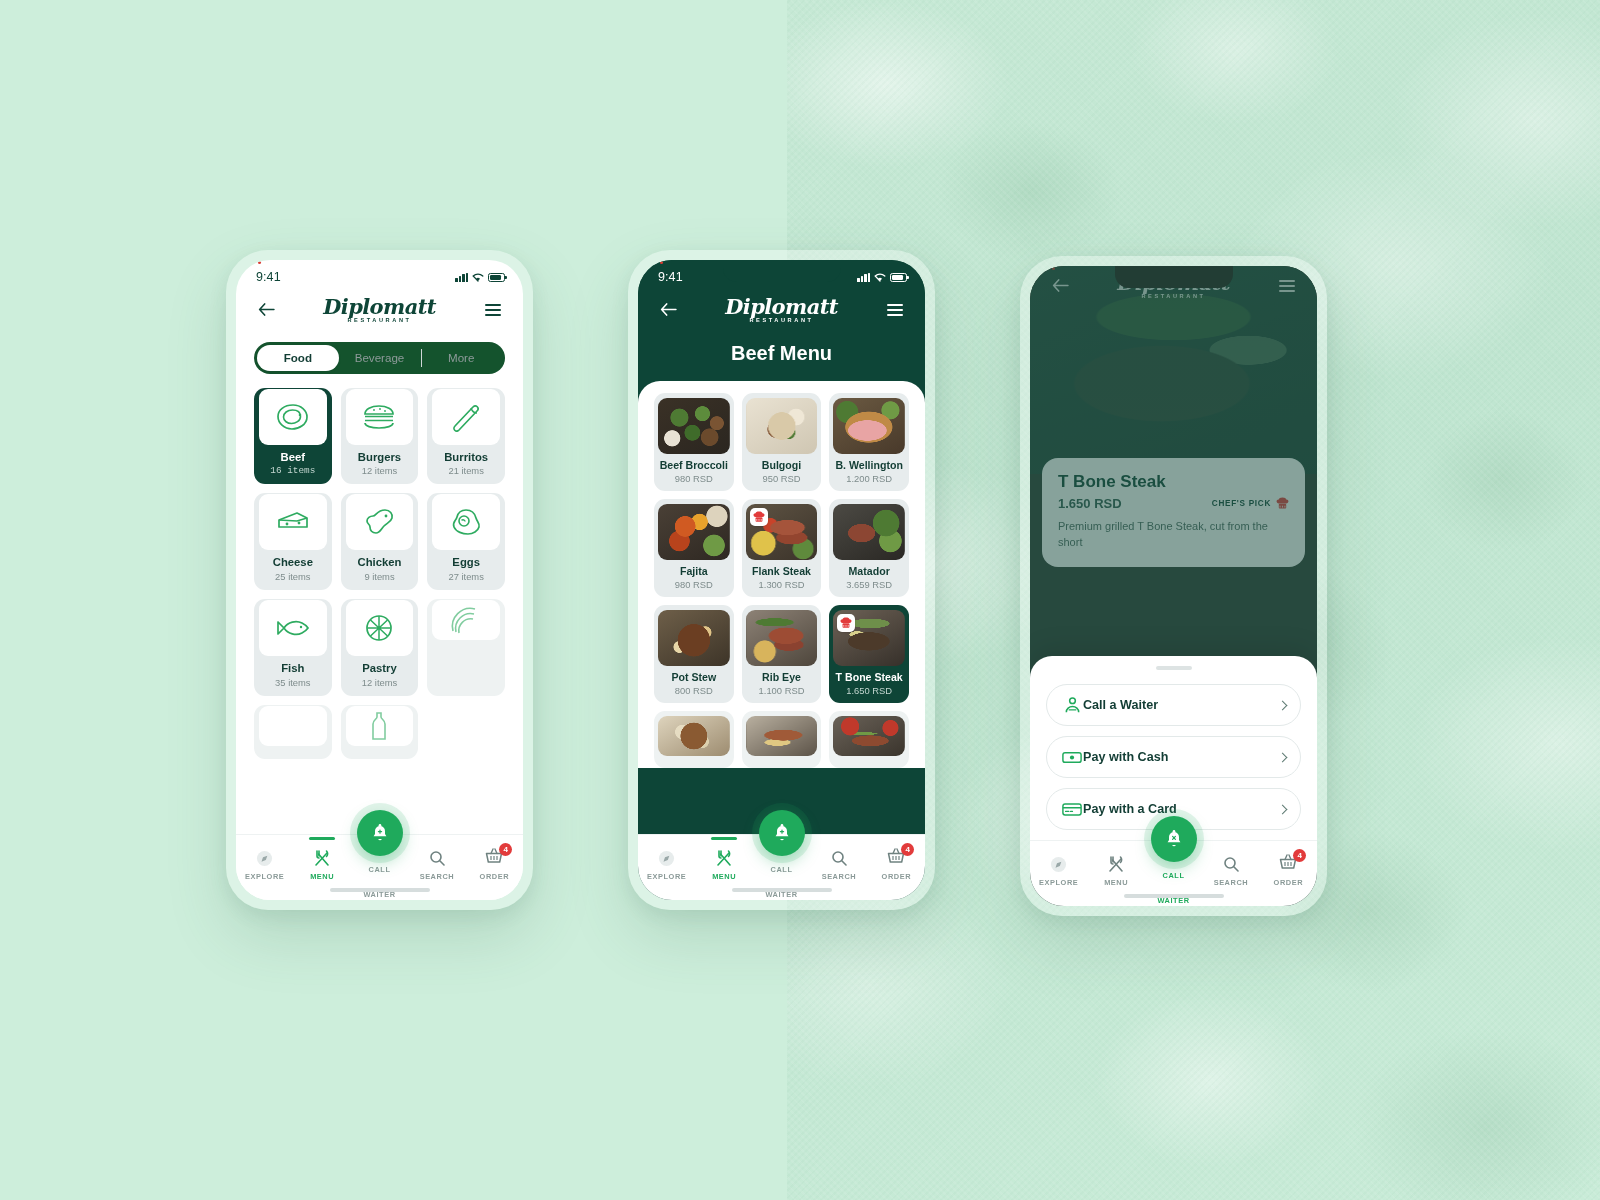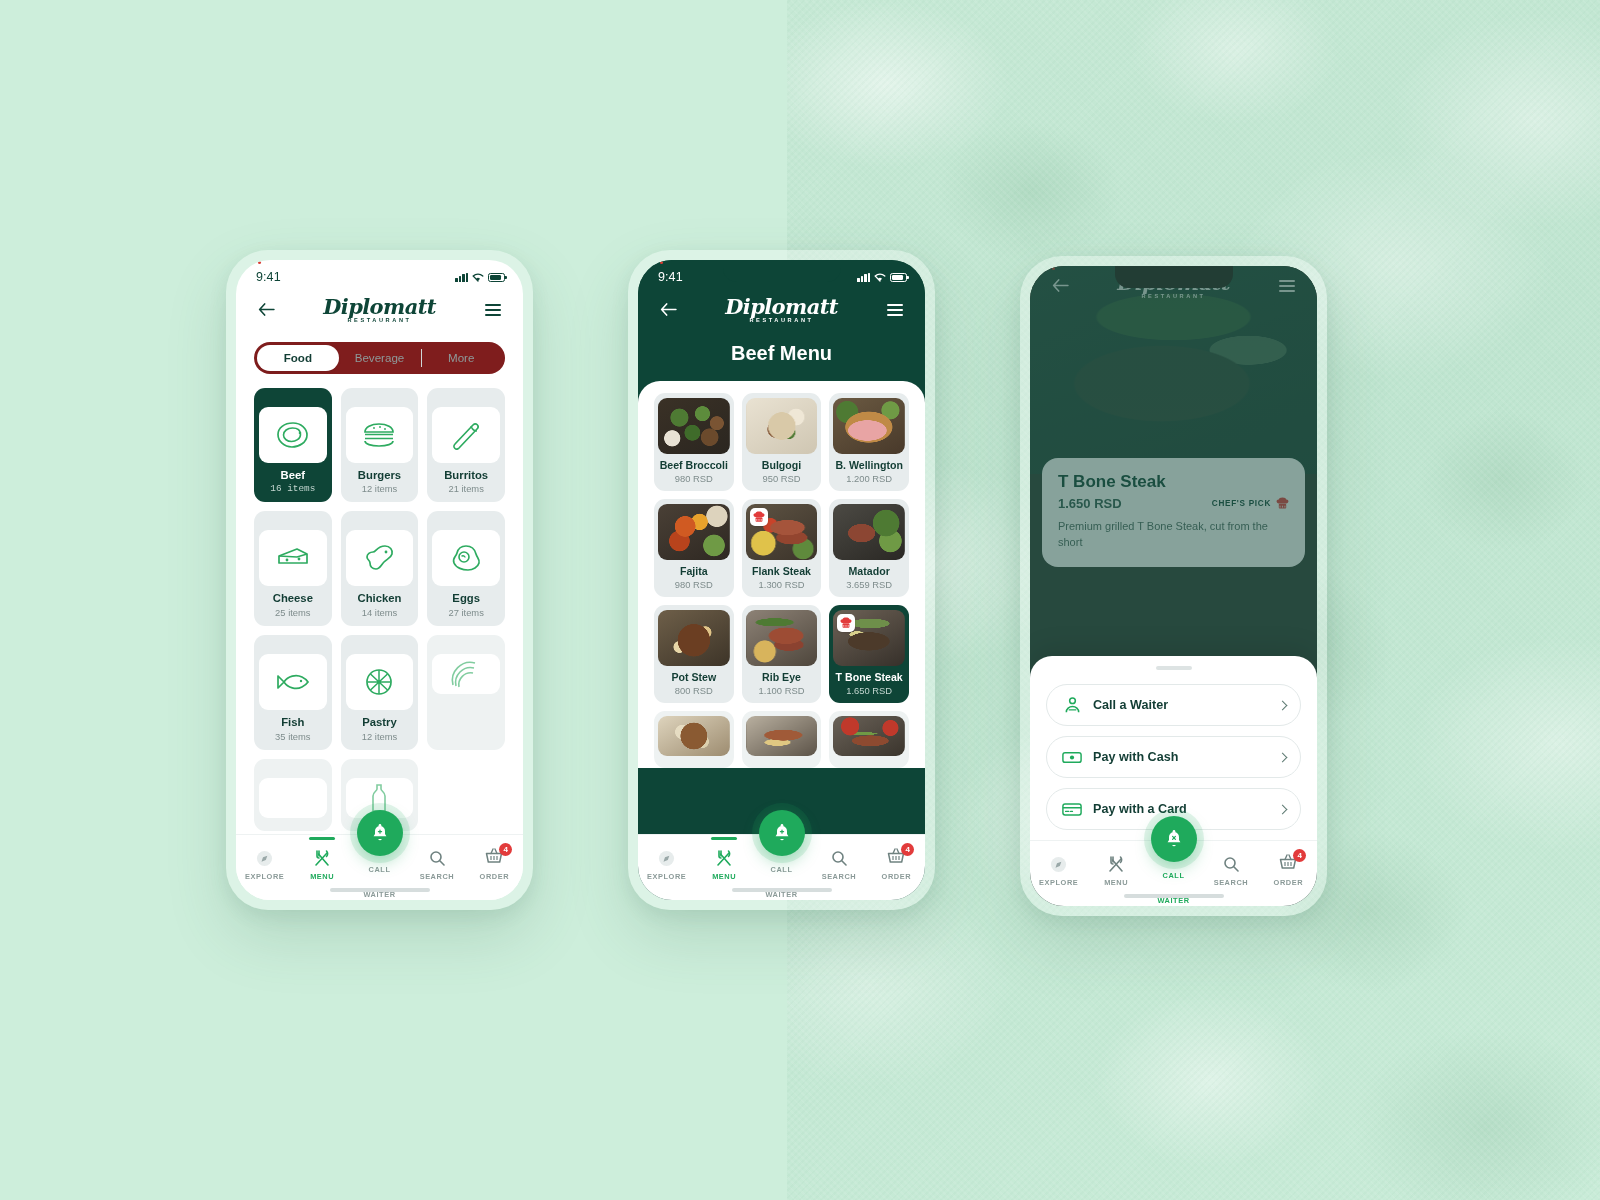--- a/index.html
+++ b/index.html
@@ -114,37 +114,37 @@
 
   .burger { display:flex; flex-direction:column; gap:3.4px; width:16px;}
   .burger b { display:block; height:1.8px; border-radius:1px; }
   .hdr-dark .burger b { background:#0e4537; }
   .hdr-light .burger b { background:#fff; }
   .arrow-l { width:17px; height:13px; }
 
   
   .segmented {
     margin: 16px 18px 0; height: 32px; border-radius: 17px;
-    background: #7f1d1d; display: flex; align-items: center;
+    background: #14532d; display: flex; align-items: center;
     position: relative; padding: 3px;
   }
   .seg {
     flex:1; text-align:center; font-size: 11.6px; color:#8e9a9a; line-height: 26px;
     border-radius: 14px; cursor:pointer; position:relative;
   }
   .seg.active { background:#fff; color:#123d34; font-weight:bold; box-shadow:0 1px 3px rgba(0,0,0,.07);}
   .seg-divider { position:absolute; left:66.5%; top:7px; width:1px; height:18px; background:#cfd7d7;}
 
   
   .cat-grid {
     margin: 14px 18px 0; display: grid; grid-template-columns: repeat(3, 1fr);
     gap: 9px; 
   }
   .cat {
-    background:#e7eced; border-radius: 11px; padding: 19px 5px 8px; text-align:center;
+    background:#e7eced; border-radius: 11px; padding: 1px 5px 8px; text-align:center;
     cursor:pointer;
   }
   .cat .thumb {
     background:#fff; border-radius: 9px; height: 56px;
     display:flex; align-items:center; justify-content:center; margin-bottom:5px;
   }
   .cat .cname { font-size: 11.3px; font-weight:bold; color:#123d34; line-height:1.3;}
   .cat .ccount { font-size: 9.4px; color:#7e8c8c; margin-top:1px;}
   .cat.selected { background:#0e4537; }
   .cat.selected .cname { color:#fff; }
@@ -285,21 +285,21 @@
     position:absolute; left:0; right:0; bottom:0; z-index:12;
     background:#fff; border-top-left-radius:22px; border-top-right-radius:22px;
     padding: 10px 16px 0; box-shadow: 0 -8px 26px rgba(0,0,0,.10);
   }
   .grabber { width:36px; height:4px; border-radius:3px; background:#dde3e3; margin: 0 auto 14px;}
   .sheet-row {
     height:42px; border:1px solid #e3e9e9; border-radius:21px; display:flex; align-items:center;
     padding: 0 14px; margin-bottom: 10px; cursor:pointer;
   }
   .sheet-row .sr-icon { width:22px; display:flex; align-items:center; justify-content:center;}
-  .sheet-row .sr-label { flex:1; margin-left:10px; font-size:12.6px; font-weight:bold; color:#123d34;}
+  .sheet-row .sr-label { flex:1; margin-left:0; font-size:12.6px; font-weight:bold; color:#123d34;}
   .chev { width:7px; height:7px; border-right:1.8px solid #5d7a72; border-top:1.8px solid #5d7a72; transform:rotate(45deg);}
 
   
   .tabbar {
     position:absolute; left:0; right:0; bottom:0; height: 66px; background:#fff;
     border-top:1px solid #eef2f2; z-index:20;
     display:flex; align-items:flex-start; padding-top:14px;
   }
   .tab { flex:1; text-align:center; cursor:pointer; position:relative;}
   .tab .tico { height:18px; display:flex; align-items:center; justify-content:center; margin-bottom:5px;}
@@ -437,21 +437,21 @@
         <div class="ccount">25 items</div>
       </div>
       <div class="cat">
         <div class="thumb">
           <svg width="32" height="30" viewBox="0 0 32 30">
               <path d="M22 3c5 0 8 4 7 8s-5 5-8 8-4 7-8 7-6-3-6-6-3-3-3-6 3-5 6-5 4-6 12-6z" fill="none" stroke="#2eab60" stroke-width="1.7"></path>
               <circle cx="23" cy="9" r="1.4" fill="#2eab60"></circle>
             </svg>
         </div>
         <div class="cname">Chicken</div>
-        <div class="ccount">14 items</div>
+        <div class="ccount">9 items</div>
       </div>
 
       <div class="cat">
         <div class="thumb">
           <svg width="32" height="30" viewBox="0 0 32 30">
               <path d="M16 3c6 0 9 4 10 8s4 5 3 9-6 7-11 7-12-2-14-7 2-6 3-10 3-7 9-7z" fill="none" stroke="#2eab60" stroke-width="1.7"></path>
               <circle cx="14" cy="14" r="5" fill="none" stroke="#2eab60" stroke-width="1.6"></circle>
               <path d="M12 13a2.5 2.5 0 0 1 3 1" fill="none" stroke="#2eab60" stroke-width="1.4" stroke-linecap="round"></path>
             </svg>
         </div>

